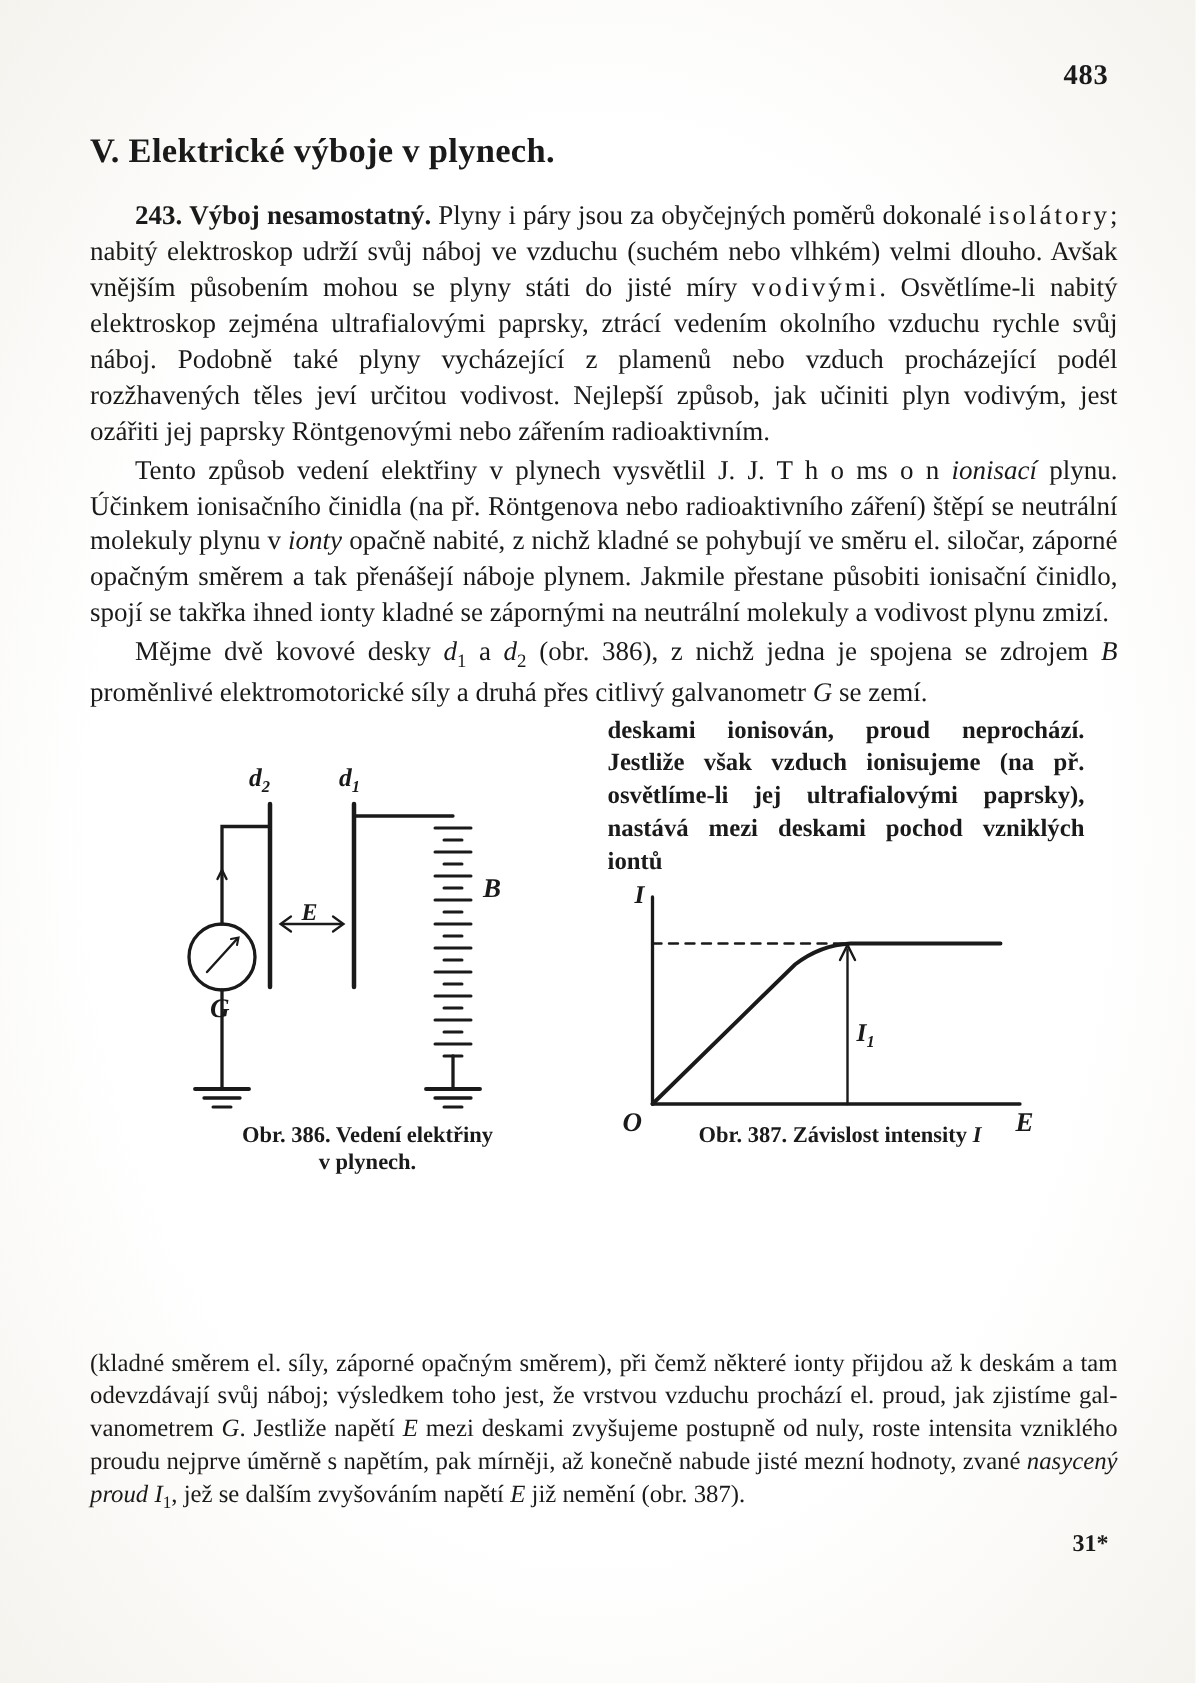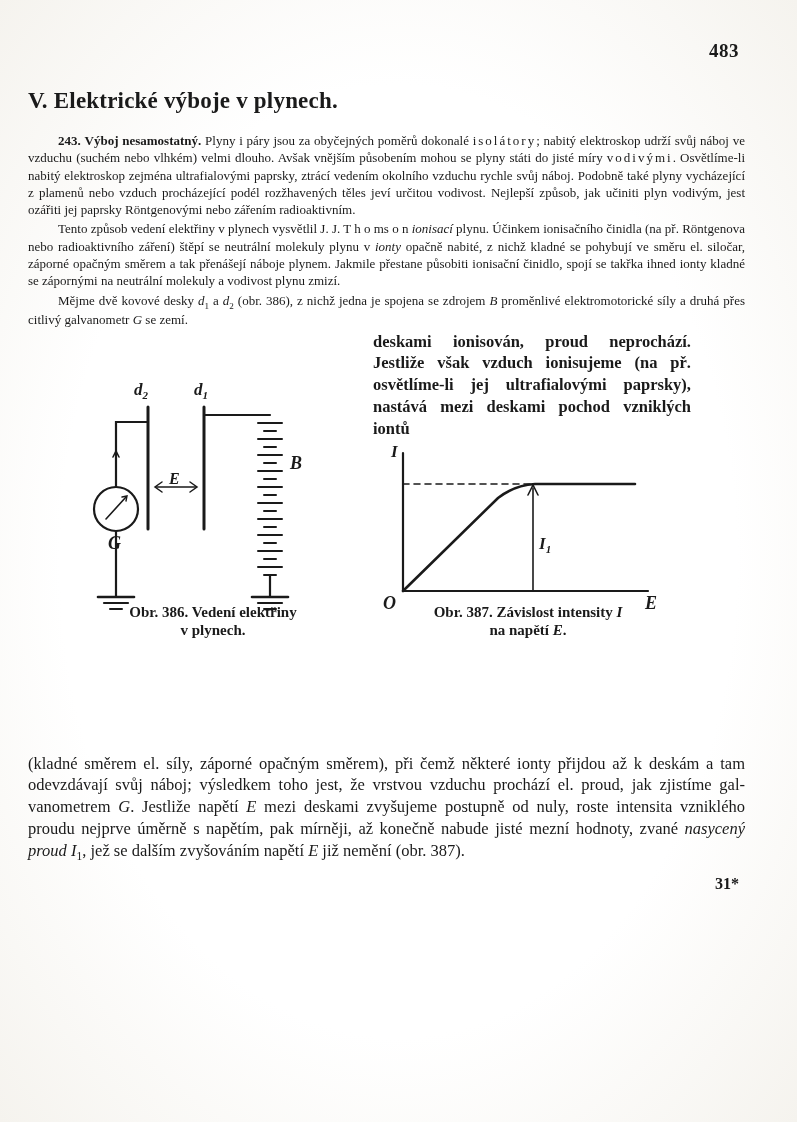--- a/index.html
+++ b/index.html
@@ -13,21 +13,21 @@
     font-family: "Liberation Serif", serif;
     color: #1a1a1a;
     position: relative;
     overflow: hidden;
   }
   .page {
     position: relative;
     width: 797px;
     height: 1122px;
     box-sizing: border-box;
-    padding: 38px 52px 20px 28px;
+    padding: 38px 52px 20px 60px;
     
     background:
       radial-gradient(ellipse at 50% 50%, rgba(255,255,255,1) 60%, rgba(245,243,238,1) 100%);
   }
   .page-number {
     position: absolute;
     top: 40px;
     right: 58px;
     font-size: 19px;
     font-weight: bold;
@@ -35,21 +35,21 @@
   }
   h1.chapter-title {
     text-align: left;
     font-size: 23px;
     font-weight: bold;
     margin: 50px 0 18px 0;
     letter-spacing: .2px;
     font-family: "Liberation Serif", serif;
   }
   .body-text {
-    font-size: 13px;
+    font-size: 18px;
     line-height: 1.33;
     text-align: justify;
     text-justify: inter-word;
     hyphens: manual;
   }
   .para {
     margin: 0 0 2px 0;
     text-indent: 30px;
   }
   .para.noindent { text-indent: 0; }
@@ -61,21 +61,21 @@
   .figures {
     position: relative;
     margin-top: 0;
     width: 100%;
     height: 330px;
     font-weight: bold;
   }
   .fig-left {
     position: absolute;
     left: 58px;
-    top: 16px;
+    top: 0;
     width: 260px;
     height: 300px;
   }
   .fig-right {
     position: absolute;
     left: 345px;
     top: 110px;
     width: 300px;
     height: 190px;
   }
@@ -238,21 +238,20 @@
       </svg>
     </div>
 
     <div class="caption cap-left">
       <div>Obr. 386.  Vedení elektřiny</div>
       <div>v plynech.</div>
     </div>
 
     <div class="caption cap-right">
       <div><span>Obr. 387.  Závislost intensity</span> <i>I</i></div>
-      <div><span>na napětí</span> <i>E</i><span>.</span></div>
     </div>
 
   </div>
 
   <div class="tail-text">
     <p class="para noindent"><span>(kladné směrem el. síly, záporné opačným směrem), při čemž některé ionty přijdou až k deskám a tam odevzdávají svůj náboj; výsledkem toho jest, že vrstvou vzduchu prochází el. proud, jak zjistíme gal­vanometrem </span><i>G</i><span>. Jestliže napětí </span><i>E</i><span> mezi deskami zvyšujeme postupně od nuly, roste intensita vzniklého proudu nejprve úměrně s napětím, pak mírněji, až konečně nabude jisté mezní hodnoty, zvané </span><i>nasy­cený proud</i> <i>I</i><sub>1</sub><span>, jež se dalším zvyšováním napětí </span><i>E</i><span> již nemění (obr. 387).</span></p>
   </div>
 
   <div class="signature">31*</div>
 

